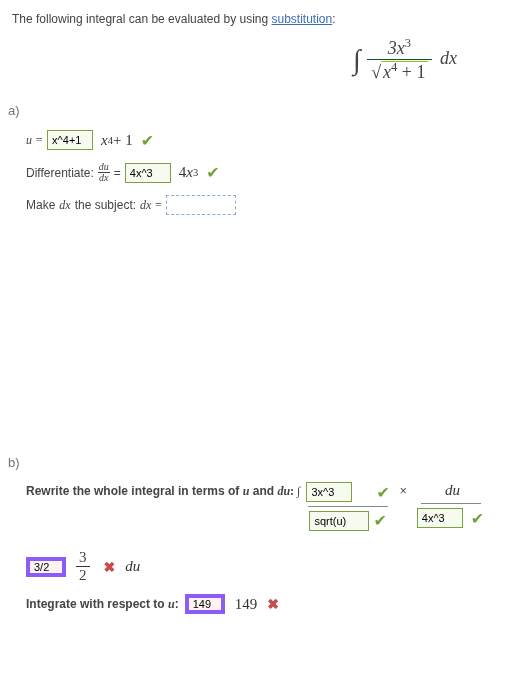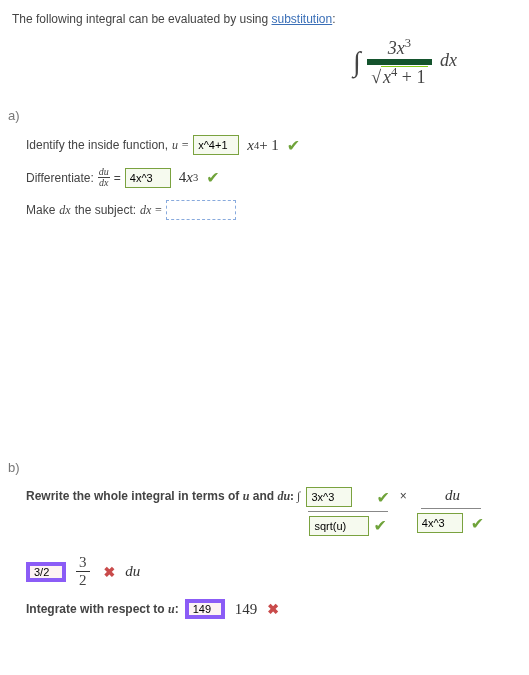--- a/index.html
+++ b/index.html
@@ -16,21 +16,21 @@
   .intro a { color: #3a6fb7; text-decoration: underline; margin-top: 10px; }
   .integral-display {
     text-align: right;
     padding-right: 60px;
     font-family: 'Times New Roman', serif;
     font-size: 18px;
     margin-bottom: 20px;
   }
   .int-sign { font-size: 28px; display: inline-block; vertical-align: middle; margin-right: 2px; }
   .frac { display: inline-block; vertical-align: middle; text-align: center; }
-  .frac .num { display: block; border-bottom: 6px solid #14532d; padding: 0 4px; }
+  .frac .num { display: block; border-bottom: 1px solid #14532d; padding: 0 4px; }
   .frac .den { display: block; padding: 0 4px; }
   .dx { font-style: italic; margin-left: 4px; }
   .section-label { font-size: 13px; margin: 8px 0 12px -4px; color:#777;}
   .section-body { padding-left: 14px; }
   .line { margin-bottom: 12px; display:flex; align-items:center; flex-wrap:wrap; gap:4px;}
   .math-i { font-style: italic; font-family:'Times New Roman',serif;}
   .sfrac { display:inline-block; font-size:10px; line-height:1; text-align:center; vertical-align:middle;}
   .sfrac .n{display:block;border-bottom:1px solid #444;padding:0 1px;}
   .sfrac .d{display:block;padding:0 1px;}
   input.answer {
@@ -77,21 +77,20 @@
     <span class="num"><span class="math-i">3x</span><span class="sup">3</span></span>
     <span class="den">√<span style="border-top:1px solid #84cc16;padding:0 2px;"><span class="math-i">x</span><span class="sup">4</span> + 1</span></span>
   </span>
   <span class="dx">dx</span>
 </div>
 
 <div class="section-label">a)</div>
 <div class="section-body">
 
   <div class="line">
-    <span>Identify the inside function, </span>
     <span class="math-i">u =</span>
     <input class="answer correct" value="x^4+1" style="">
     <span class="render"><span class="math-i">x</span><span class="sup">4</span> + 1</span>
     <span class="check">✔</span>
   </div>
 
   <div class="line">
     <span>Differentiate: </span>
     <span class="sfrac">
       <span class="n math-i">du</span>

